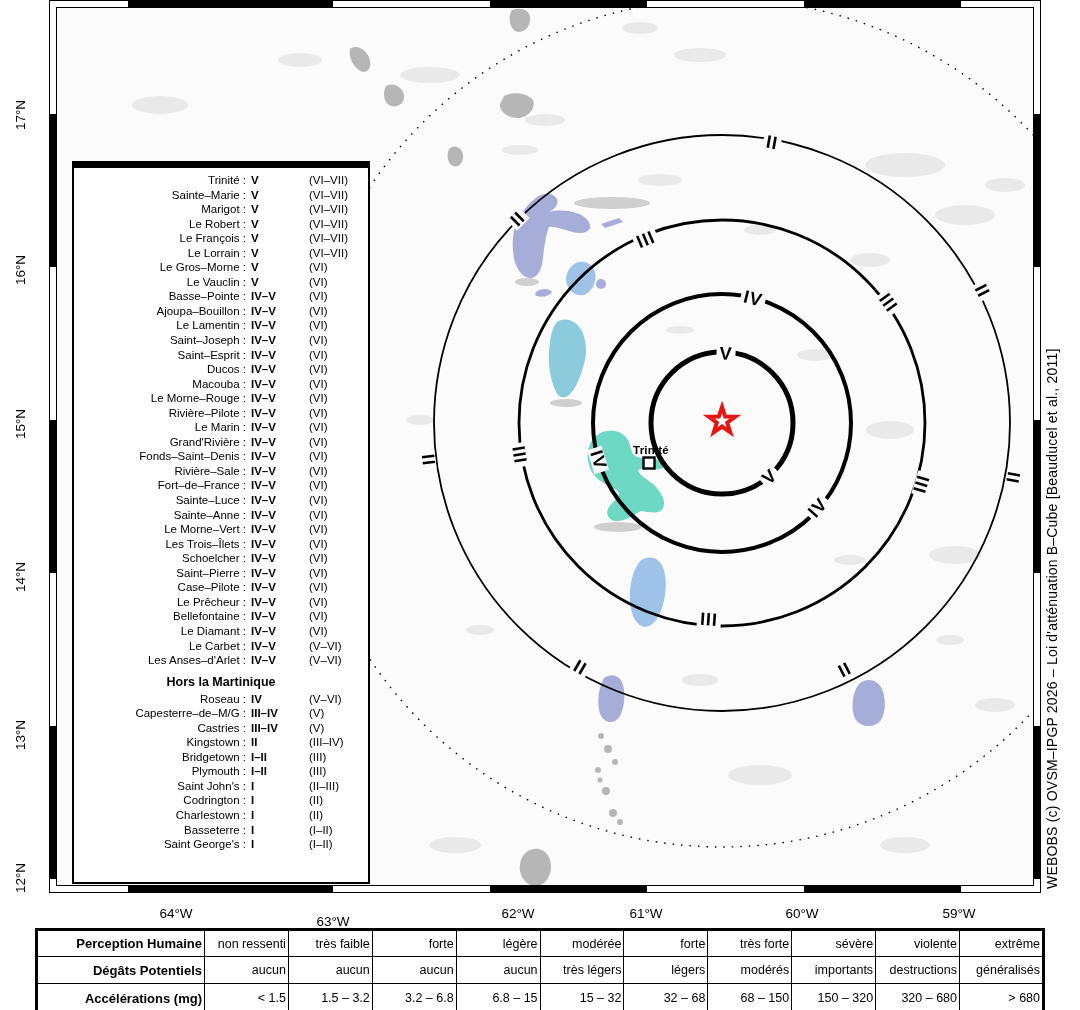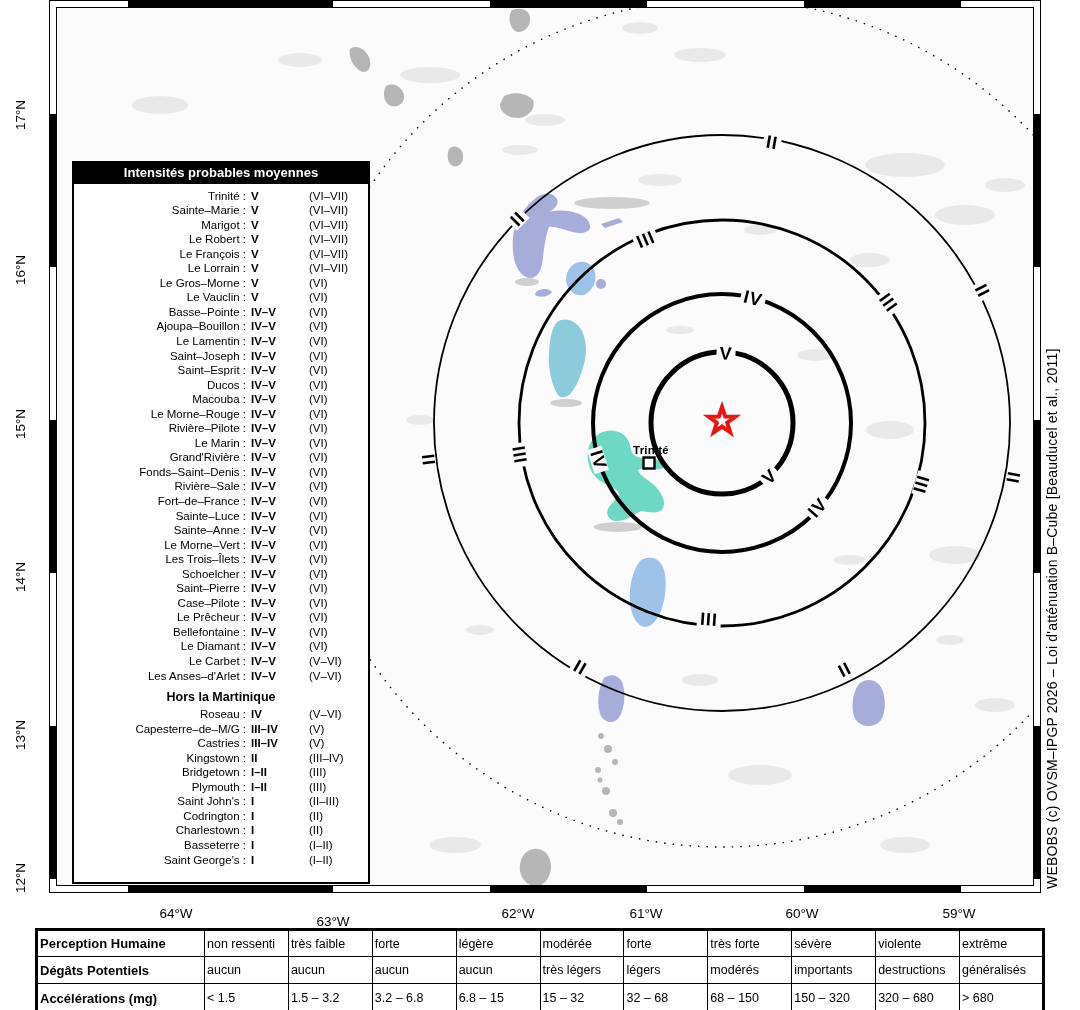--- a/index.html
+++ b/index.html
@@ -52,21 +52,21 @@
   .lmax { padding-left: 9px; }
   .legend-sub { text-align: center; font-weight: bold; font-size: 12.5px; margin: 7px 0 3px; }
 
   
   .attribution { position: absolute; left: 1044px; top: 889px; transform-origin: 0 0;
                  transform: rotate(-90deg); font-size: 14px; white-space: nowrap; letter-spacing: .2px; }
 
   
   .tablewrap { position: absolute; left: 35px; top: 928px; width: 1010px; }
   table { width: 100%; border-collapse: collapse; border: 3px solid #000; table-layout: fixed; }
-  th, td { border: 1.5px solid #000; text-align: left; vertical-align: middle;
+  th, td { border: 1.5px solid #000; text-align: right; vertical-align: middle;
            font-size: 12.5px; height: 27px; padding: 0 2px; overflow: hidden; }
   th { font-weight: bold; font-size: 13px; }
   tr.cut th, tr.cut td { height: 30px; }
 </style>
 </head>
 <body>
 
 <div class="frame-outer"></div>
 <div class="band band-top"></div>
 <div class="band band-bottom"></div>
@@ -206,21 +206,20 @@
 <div class="axis-label" style="left: 176px; top: 913px; transform: translate(-50%, -50%) rotate(0deg);">64°W</div>
     <div class="axis-label" style="left: 333px; top: 913px; transform: translate(-50%, -50%) rotate(0deg); margin-top: 8px;">63°W</div>
     <div class="axis-label" style="left: 518px; top: 913px; transform: translate(-50%, -50%) rotate(0deg);">62°W</div>
     <div class="axis-label" style="left: 646px; top: 913px; transform: translate(-50%, -50%) rotate(0deg);">61°W</div>
     <div class="axis-label" style="left: 802px; top: 913px; transform: translate(-50%, -50%) rotate(0deg);">60°W</div>
     <div class="axis-label" style="left: 959px; top: 913px; transform: translate(-50%, -50%) rotate(0deg);">59°W</div>
   </div>
 
 <div class="legend">
   <div class="legend-title">
-    <div>Intensités probables moyennes</div>
   </div>
   <div class="legend-body">
     <div>
 
     <div class="lrow">
         <span class="lname">Trinité</span>
         <span class="lval">V</span>
         <span class="lmax">(VI–VII)</span>
       </div>
         <div class="lrow">

